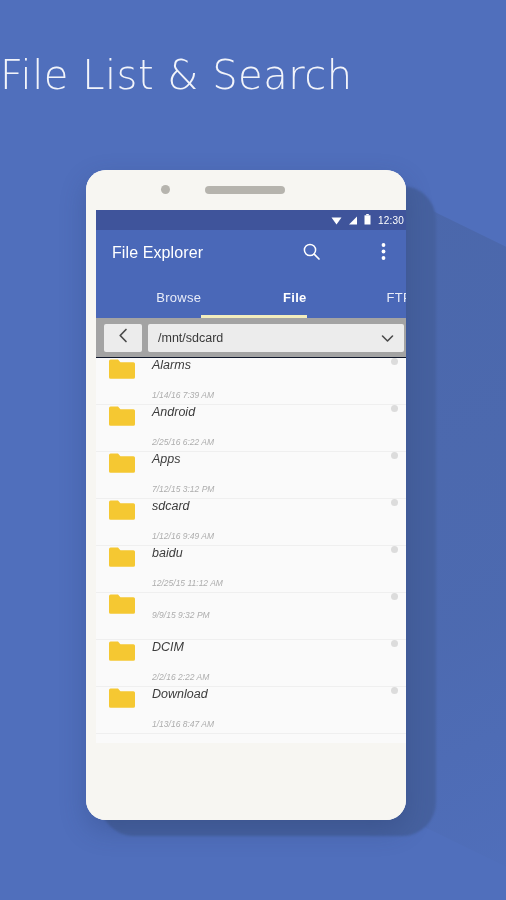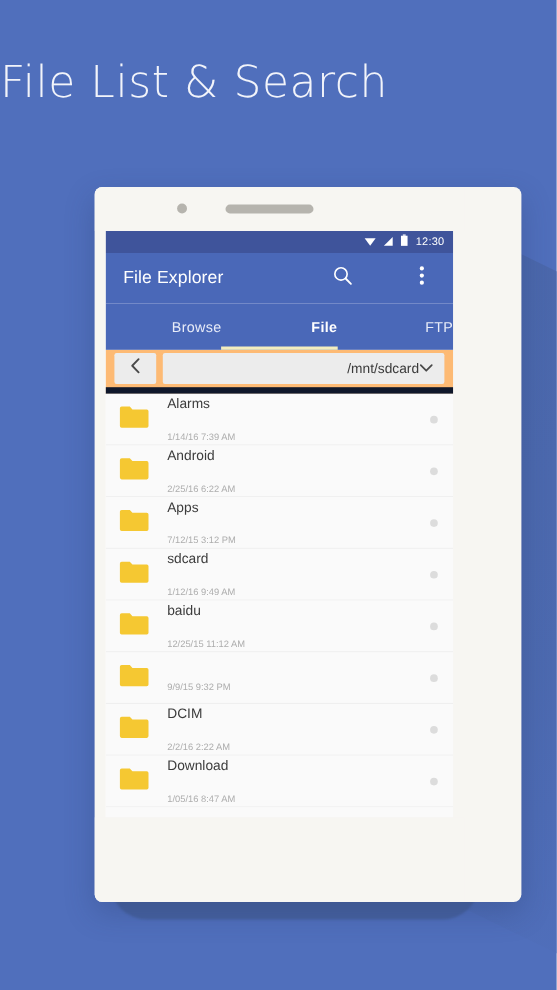--- a/index.html
+++ b/index.html
@@ -52,23 +52,23 @@
     transform: skewY(26deg);
     transform-origin: left top;
     opacity: 0.85;
   }
 
   
   #phone {
     position: absolute;
     left: 86px;
     top: 170px;
-    width: 388px;
+    width: 320px;
     height: 650px;
-    border-radius: 7px;
+    border-radius: 20px;
     background: #F7F6F2;
     box-shadow: 0 10px 26px rgba(40,60,110,0.30);
     overflow: hidden;
   }
 
   
   #phone-top-bezel {
     position: absolute;
     left: 0; top: 0;
     width: 336px; height: 40px;
@@ -168,28 +168,27 @@
     bottom: 0;
     left: 33.33%;
     width: 33.33%;
     height: 3px;
     background: #F3EDBE;
   }
 
   
   #path-bar {
     height: 40px;
-    background: #fdba74;
+    background: #a3a3a3;
     display: flex;
     align-items: center;
     padding: 0 8px;
     box-sizing: border-box;
     gap: 6px;
-    border-bottom: 6px solid #0f172a;
-    text-align: right;
+    border-bottom: 1px solid #0f172a;
   }
   #path-back {
     width: 38px;
     height: 28px;
     background: #ECECEC;
     border-radius: 2px;
     display: flex;
     align-items: center;
     justify-content: center;
   }
@@ -211,25 +210,26 @@
 
   
   #file-list {
     background: #FAFAFA;
     height: 391px;
     overflow: hidden;
   }
   .file-row {
     height: 47px;
     display: flex;
-    align-items: center;
+    align-items: flex-start;
     padding: 0 10px 0 12px;
     box-sizing: border-box;
     border-bottom: 1px solid #EFEFEF;
     background: #FAFAFA;
+    font-style: italic;
   }
   .folder-icon { width: 30px; flex: none; }
   .file-text { flex: 1; padding-left: 14px; overflow: hidden; }
   .file-name {
     color: #3C3C3C;
     font-size: 12.5px;
     line-height: 15px;
     white-space: nowrap;
   }
   .file-date {
@@ -439,21 +439,21 @@
       </div>
 
       <div class="file-row">
         <span class="folder-icon">
           <svg width="28" height="22" viewBox="0 0 28 22">
               <path d="M1 3.2a1.6 1.6 0 011.6-1.6h7.4l2.4 2.6h13a1.6 1.6 0 011.6 1.6v13.4a1.6 1.6 0 01-1.6 1.6H2.6A1.6 1.6 0 011 19.2z" fill="#F5C832"></path>
             </svg>
         </span>
         <div class="file-text">
           <div class="file-name">Download</div>
-          <div class="file-date">1/05/16 8:47 AM</div>
+          <div class="file-date">1/13/16 8:47 AM</div>
         </div>
         <span class="row-dot"></span>
       </div>
 
       <div class="file-row">
         
         
         
       </div>
 

